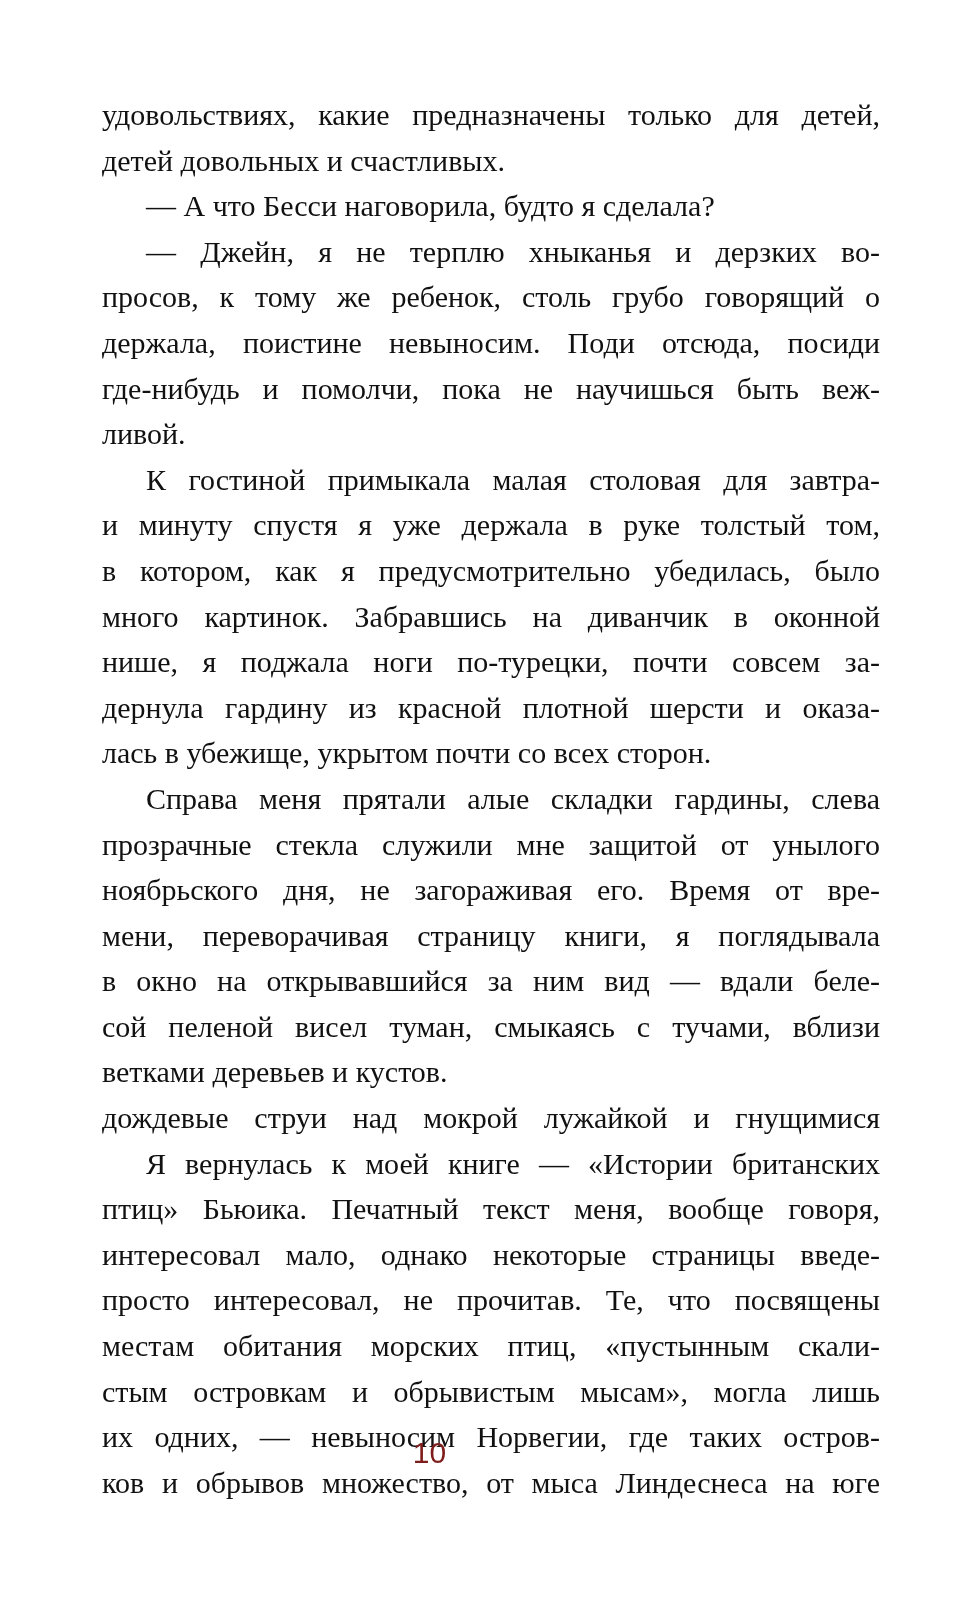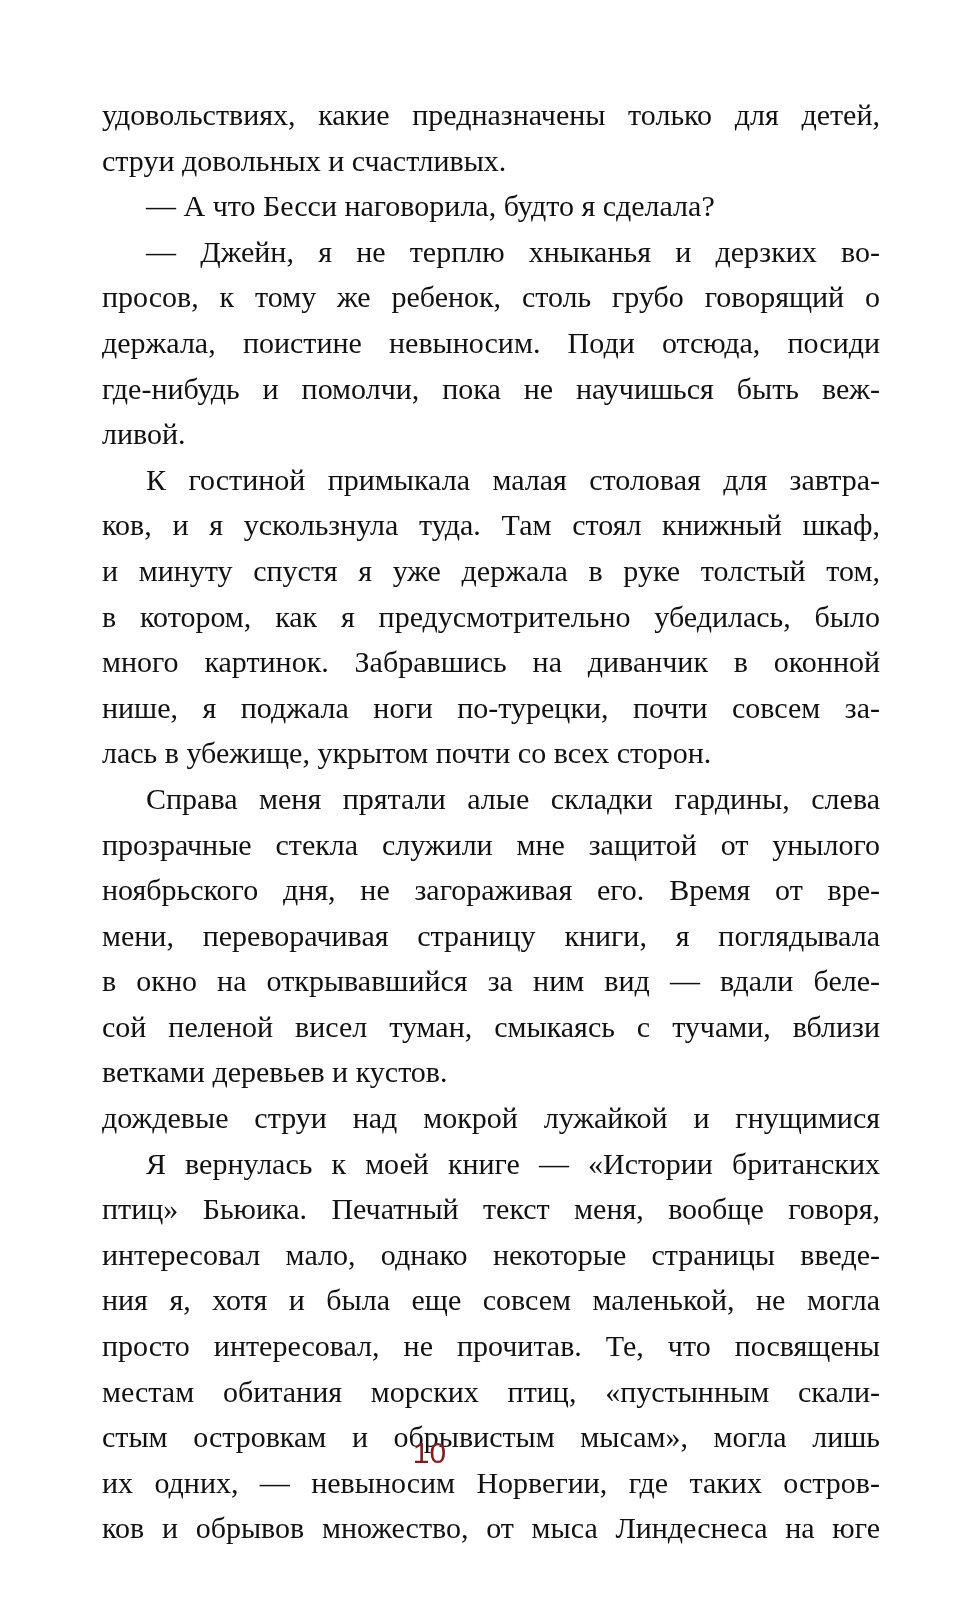--- a/index.html
+++ b/index.html
@@ -55,46 +55,45 @@
     font-family: "Liberation Sans", "DejaVu Sans", sans-serif;
     color: #7f1d1d;
   }
 </style>
 </head>
 <body>
 
 <div class="page">
   <div class="text-block" id="text-block">
       <span class="line">удовольствиях, какие предназначены только для детей,</span>
-      <span class="line last">струи довольных и счастливых.</span>
+      <span class="line last">детей довольных и счастливых.</span>
       <span class="line indent last">— А что Бесси наговорила, будто я сделала?</span>
       <span class="line indent">— Джейн, я не терплю хныканья и дерзких во-</span>
       <span class="line">просов, к тому же ребенок, столь грубо говорящий о</span>
       <span class="line">держала, поистине невыносим. Поди отсюда, посиди</span>
       <span class="line">где-нибудь и помолчи, пока не научишься быть веж-</span>
       <span class="line last">ливой.</span>
       <span class="line indent">К гостиной примыкала малая столовая для завтра-</span>
-      <span class="line">ков, и я ускользнула туда. Там стоял книжный шкаф,</span>
       <span class="line">и минуту спустя я уже держала в руке толстый том,</span>
       <span class="line">в котором, как я предусмотрительно убедилась, было</span>
       <span class="line">много картинок. Забравшись на диванчик в оконной</span>
       <span class="line">нише, я поджала ноги по-турецки, почти совсем за-</span>
+      <span class="line">дернула гардину из красной плотной шерсти и оказа-</span>
       <span class="line last">лась в убежище, укрытом почти со всех сторон.</span>
       <span class="line indent">Справа меня прятали алые складки гардины, слева</span>
       <span class="line">прозрачные стекла служили мне защитой от унылого</span>
       <span class="line">ноябрьского дня, не загораживая его. Время от вре-</span>
       <span class="line">мени, переворачивая страницу книги, я поглядывала</span>
       <span class="line">в окно на открывавшийся за ним вид — вдали беле-</span>
       <span class="line">сой пеленой висел туман, смыкаясь с тучами, вблизи</span>
       <span class="line last">ветками деревьев и кустов.</span>
       <span class="line">дождевые струи над мокрой лужайкой и гнущимися</span>
       <span class="line indent">Я вернулась к моей книге — «Истории британских</span>
       <span class="line">птиц» Бьюика. Печатный текст меня, вообще говоря,</span>
       <span class="line">интересовал мало, однако некоторые страницы введе-</span>
-      <span class="line">ния я, хотя и была еще совсем маленькой, не могла</span>
       <span class="line">просто интересовал, не прочитав. Те, что посвящены</span>
       <span class="line">местам обитания морских птиц, «пустынным скали-</span>
       <span class="line">стым островкам и обрывистым мысам», могла лишь</span>
       <span class="line">их одних, — невыносим Норвегии, где таких остров-</span>
       <span class="line">ков и обрывов множество, от мыса Линдеснеса на юге</span>
     </div>
   <div class="page-number">10</div>
 </div>
 
 </body></html>

